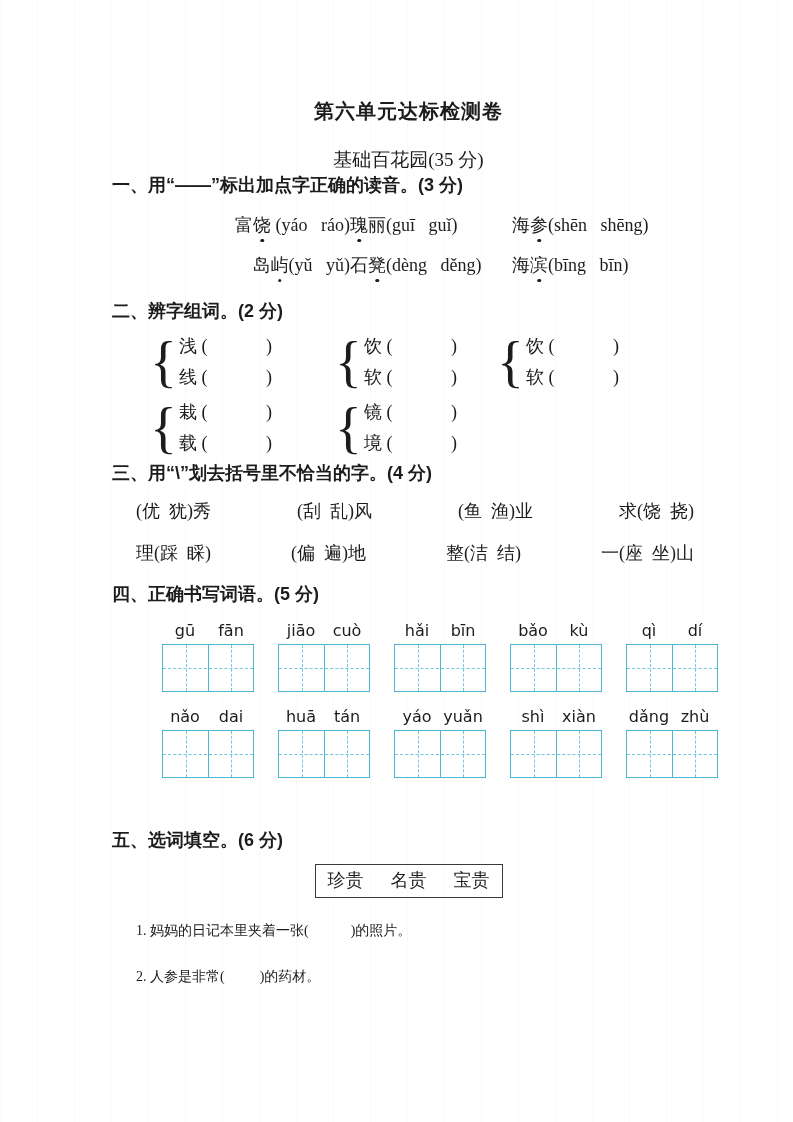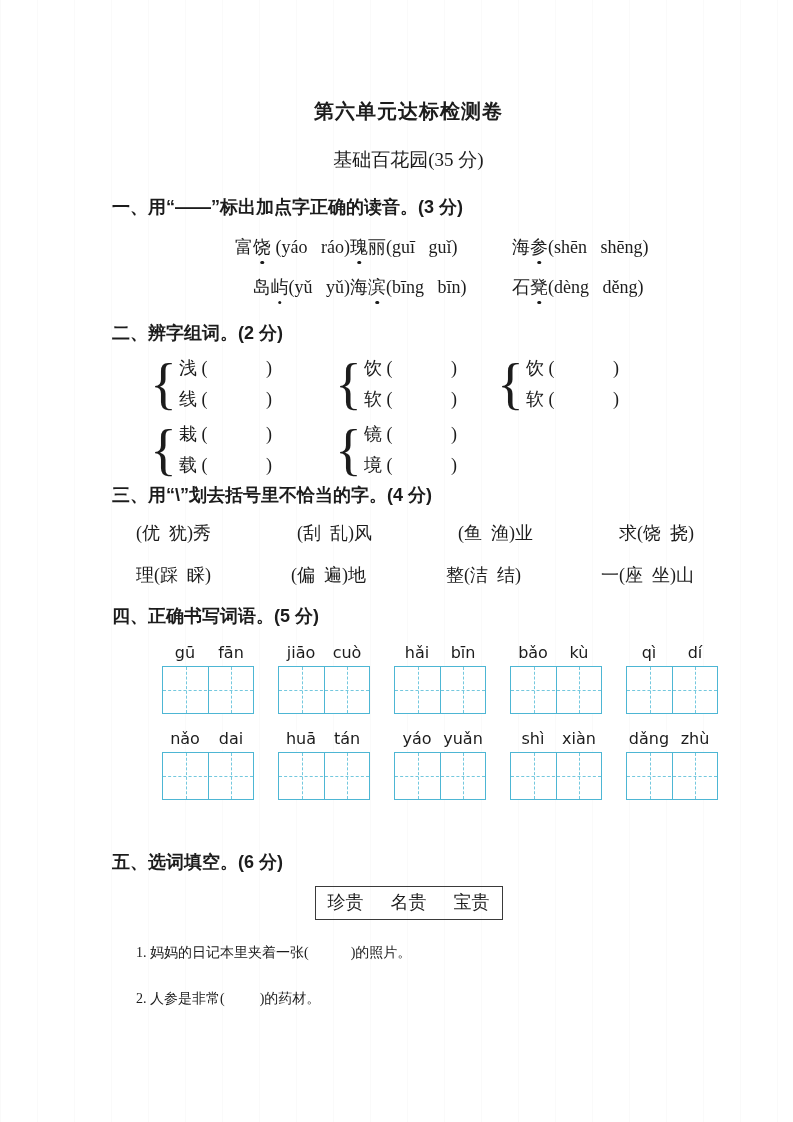--- a/index.html
+++ b/index.html
@@ -24,21 +24,21 @@
     margin: 0; text-align: center;
     font-family: "Liberation Sans", "DejaVu Sans", sans-serif;
     font-weight: bold; font-size: 20px; letter-spacing: 1px;
   }
   .subtitle { margin-top: 22px; text-align: center; font-size: 19px; }
 
   .sec-heading {
     font-family: "Liberation Sans", "DejaVu Sans", sans-serif;
     font-weight: bold; font-size: 18px; line-height: 24px;
   }
-  .sec1 .sec-heading { margin-top: 22px; }
+  .sec1 .sec-heading { }
   .sec2 .sec-heading { margin-top: 20px; }
   .sec3 .sec-heading { margin-top: 2px; }
   .sec4 .sec-heading { margin-top: 16px; }
   .sec5 .sec-heading { margin-top: 50px; }
 
   .pre { white-space: pre; }
 
   
   .read-rows { margin-top: 14px; }
   .read-row { display: flex; padding-left: 48px; font-size: 18px; line-height: 28px; }
@@ -115,22 +115,22 @@
     <section class="sec sec1">
       <div class="sec-heading">一、用“——”标出加点字正确的读音。(3 分)</div>
       <div class="read-rows">
           <div class="read-row">
             <span class="read-item pre"><span>富</span><span class="dotted">饶</span><span> (yáo   ráo)</span></span>
             <span class="read-item pre"><span class="dotted">瑰</span><span>丽(guī   guǐ)</span></span>
             <span class="read-item pre"><span>海</span><span class="dotted">参</span><span>(shēn   shēng)</span></span>
           </div>
           <div class="read-row">
             <span class="read-item pre"><span>岛</span><span class="dotted">屿</span><span>(yǔ   yǔ)</span></span>
+            <span class="read-item pre"><span>石</span><span class="dotted">凳</span><span>(dèng   děng)</span></span>
             <span class="read-item pre"><span>海</span><span class="dotted">滨</span><span>(bīng   bīn)</span></span>
-            <span class="read-item pre"><span>石</span><span class="dotted">凳</span><span>(dèng   děng)</span></span>
           </div>
         </div>
     </section>
 
     <section class="sec sec2">
       <div class="sec-heading">二、辨字组词。(2 分)</div>
       <div class="pair-rows">
           <div class="pair-row">
             <span class="pair-group">
               <span class="brace">{</span>

